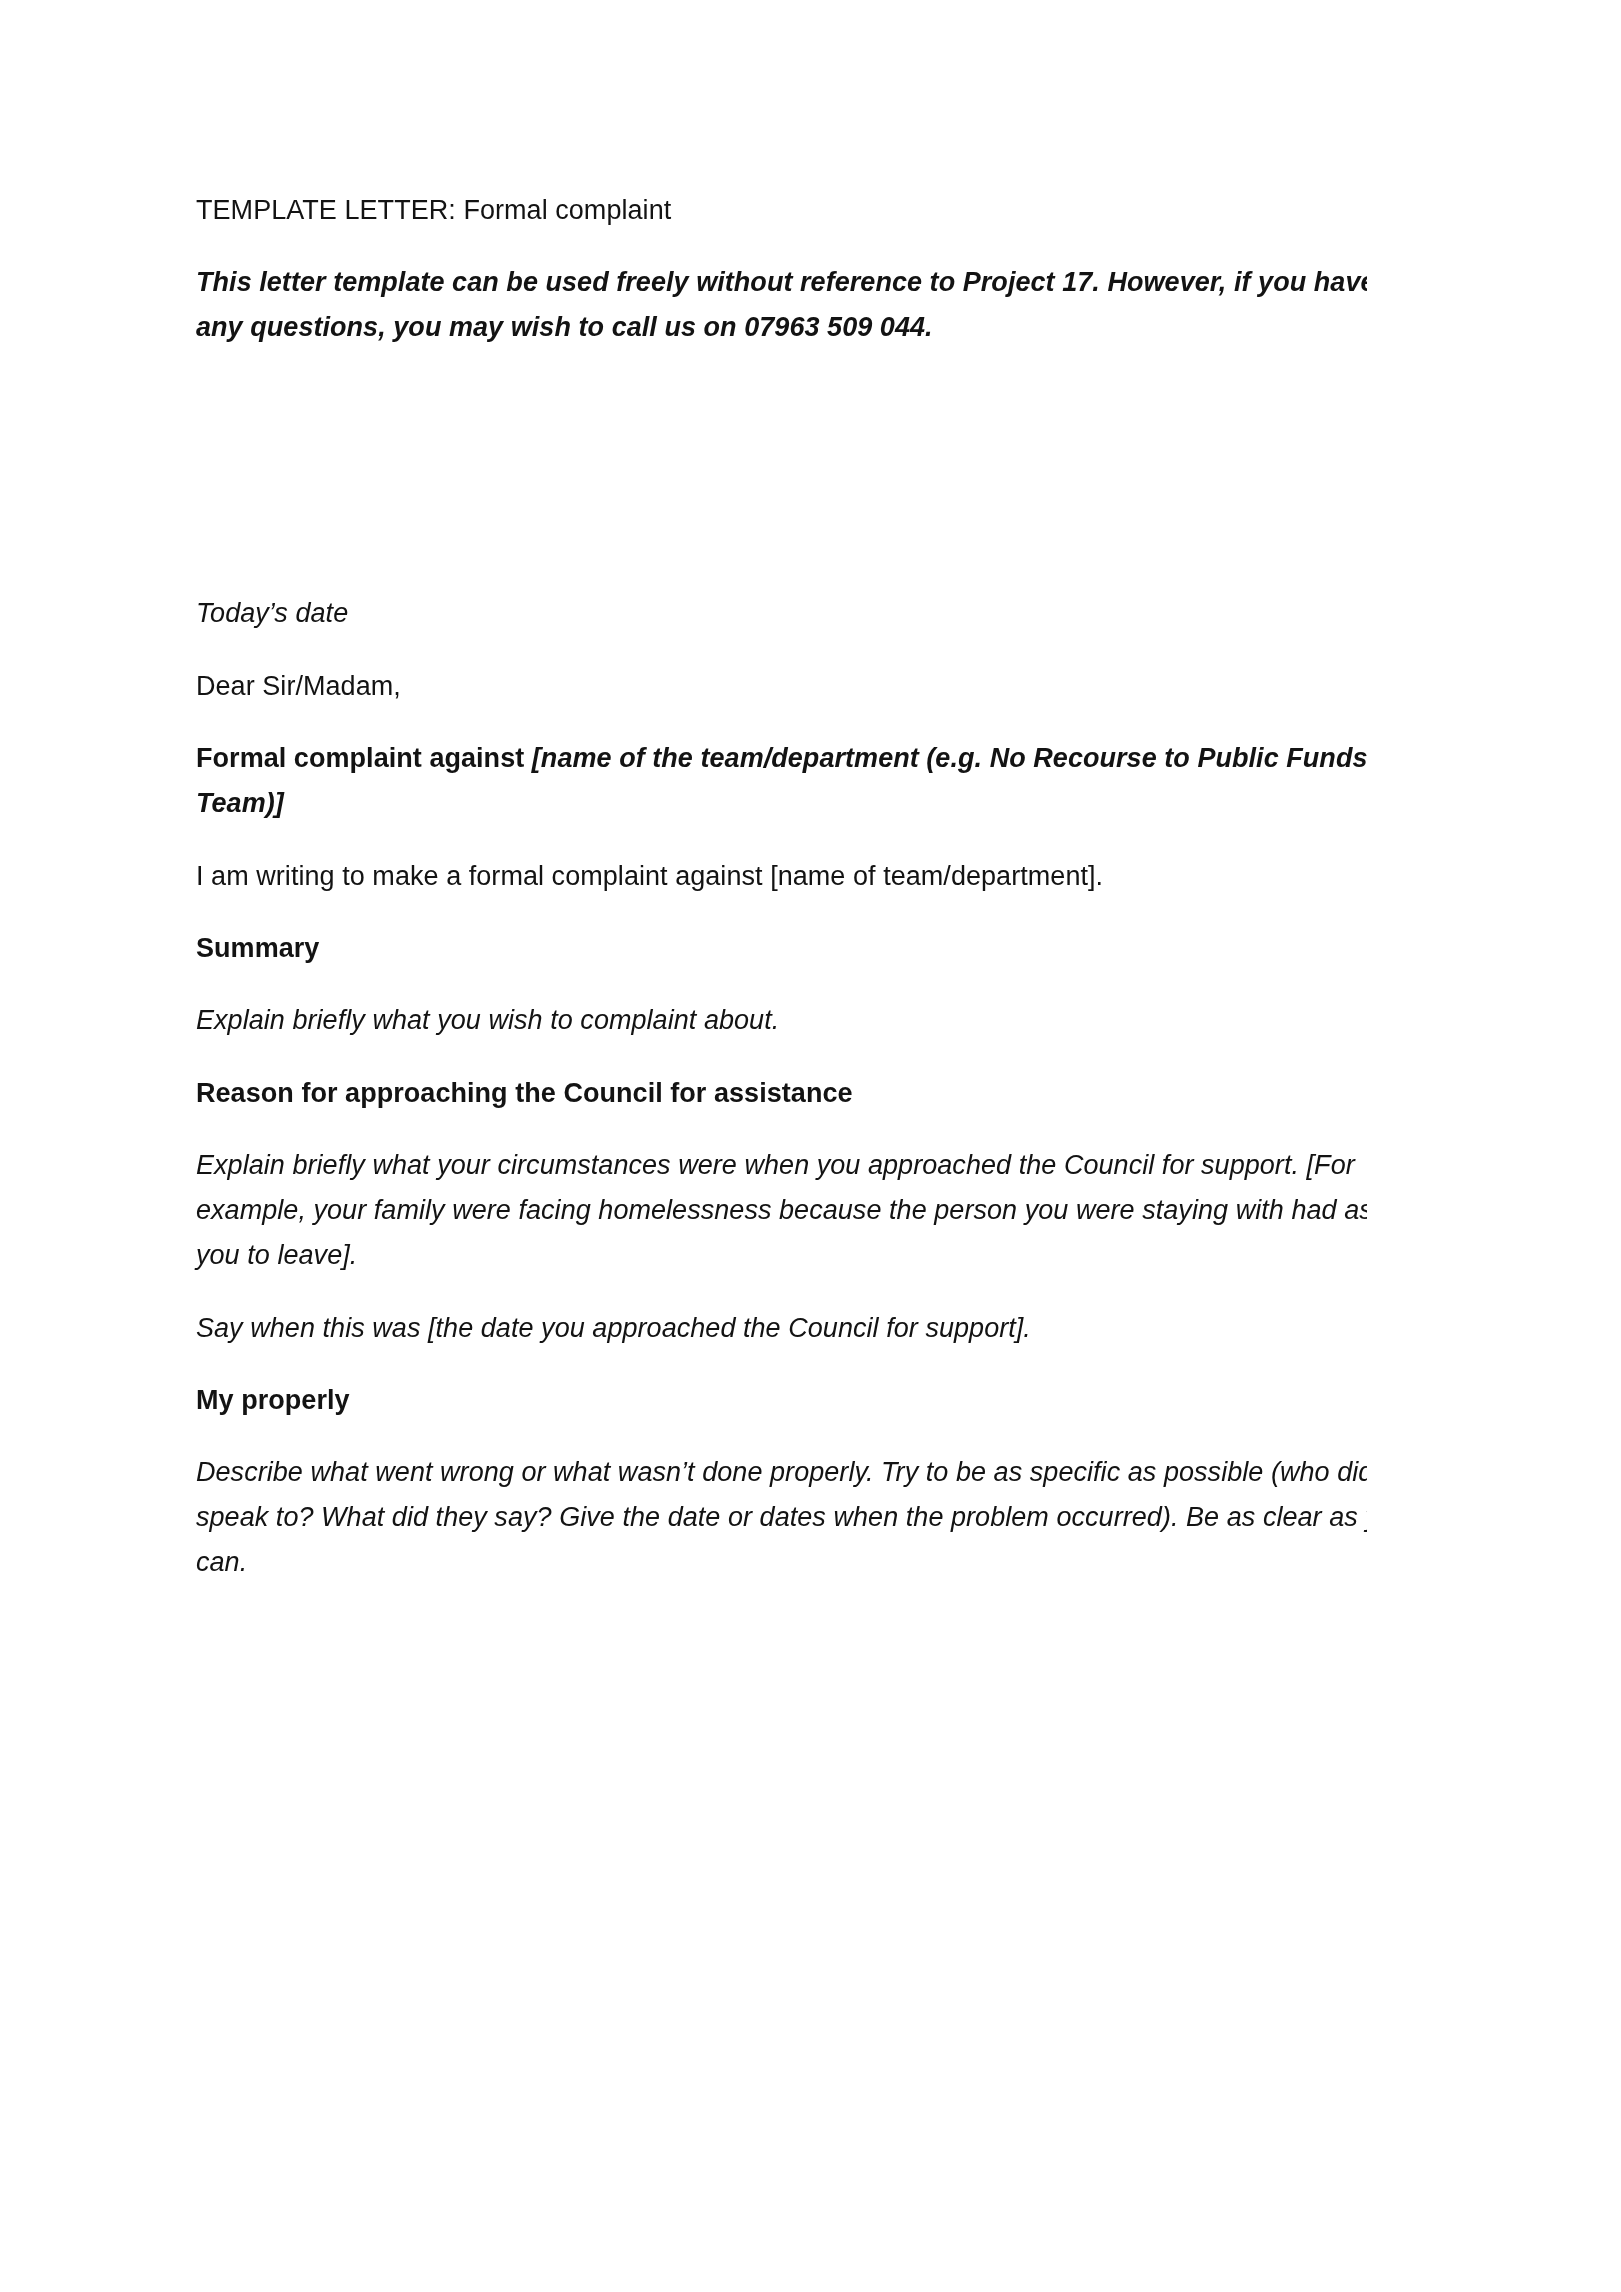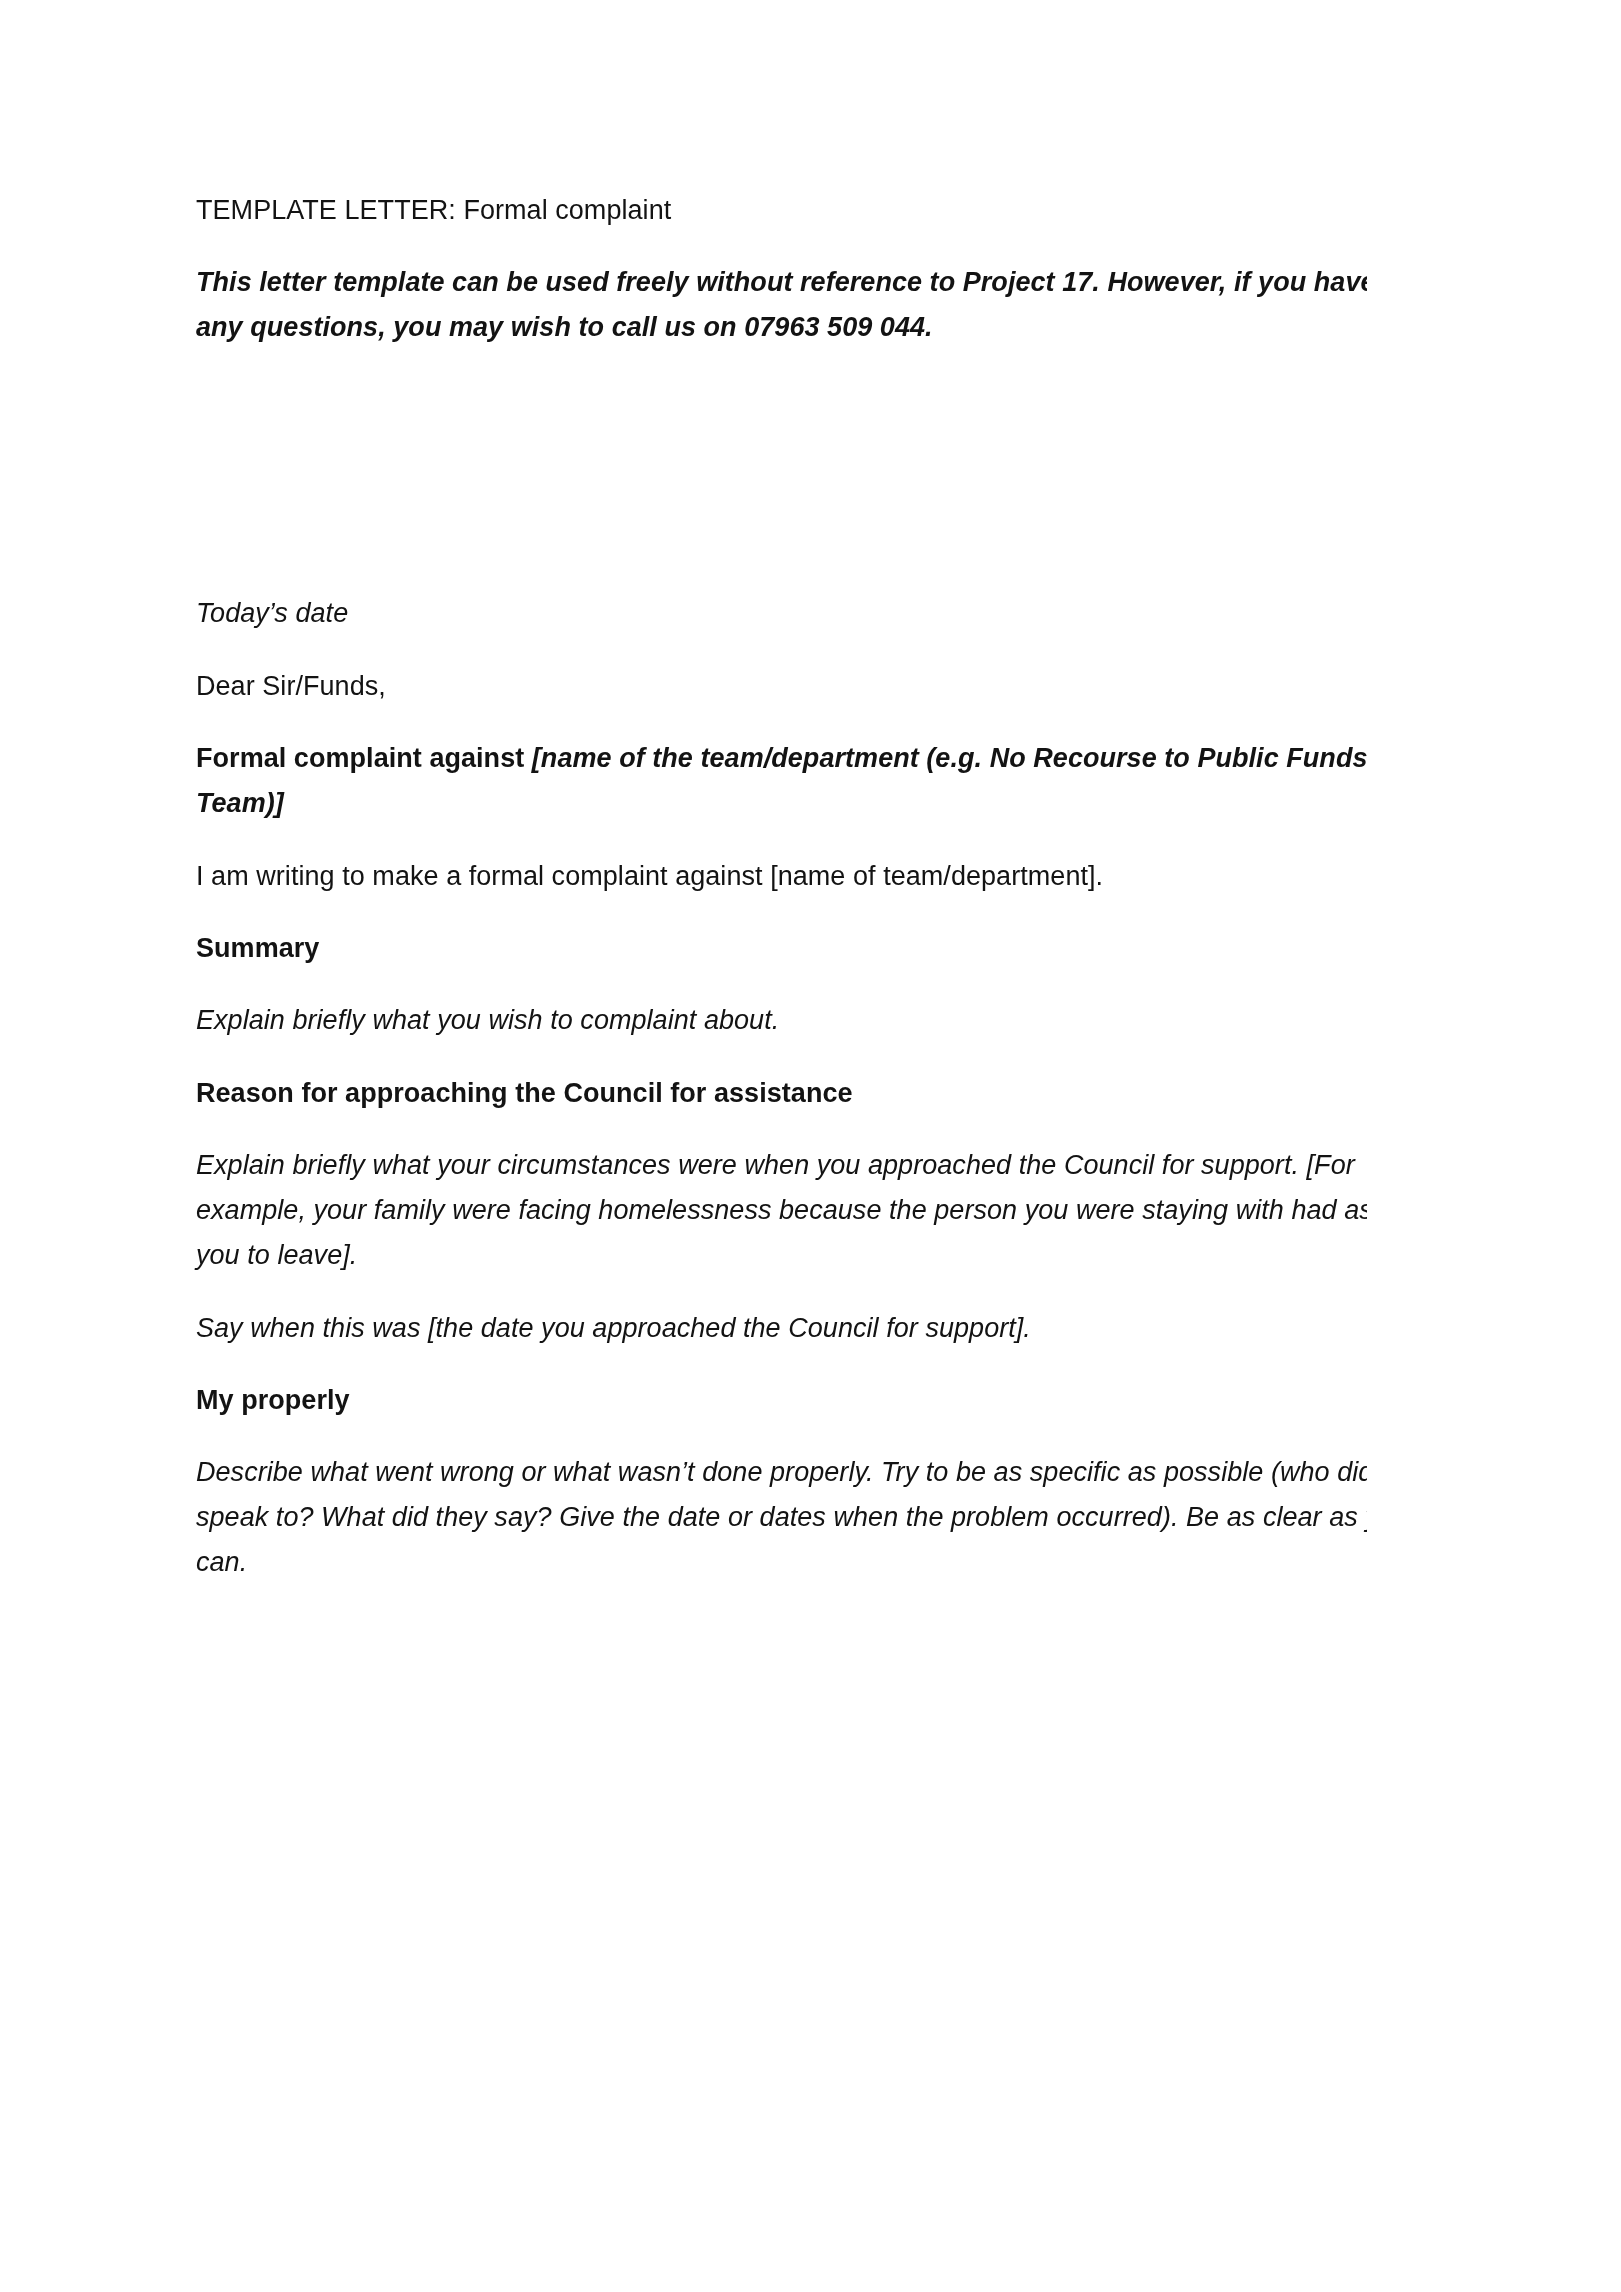--- a/index.html
+++ b/index.html
@@ -72,21 +72,21 @@
 
     <div class="gap-xxl"></div>
 
 
     <div class="gap-lg"></div>
 
     <p class="blk i">Today’s date</p>
 
     <div class="gap-md"></div>
 
-    <p class="blk">Dear Sir/Funds,</p>
+    <p class="blk">Dear Sir/Madam,</p>
 
     <div class="gap-md"></div>
 
     <p class="blk subject"><span>Formal complaint against </span><span class="em">[name of the team/department (e.g. No Recourse to Public Funds Team)]</span></p>
 
     <div class="gap-md"></div>
 
     <p class="blk">I am writing to make a formal complaint against [name of team/department].</p>
 
     <div class="gap-md"></div>

